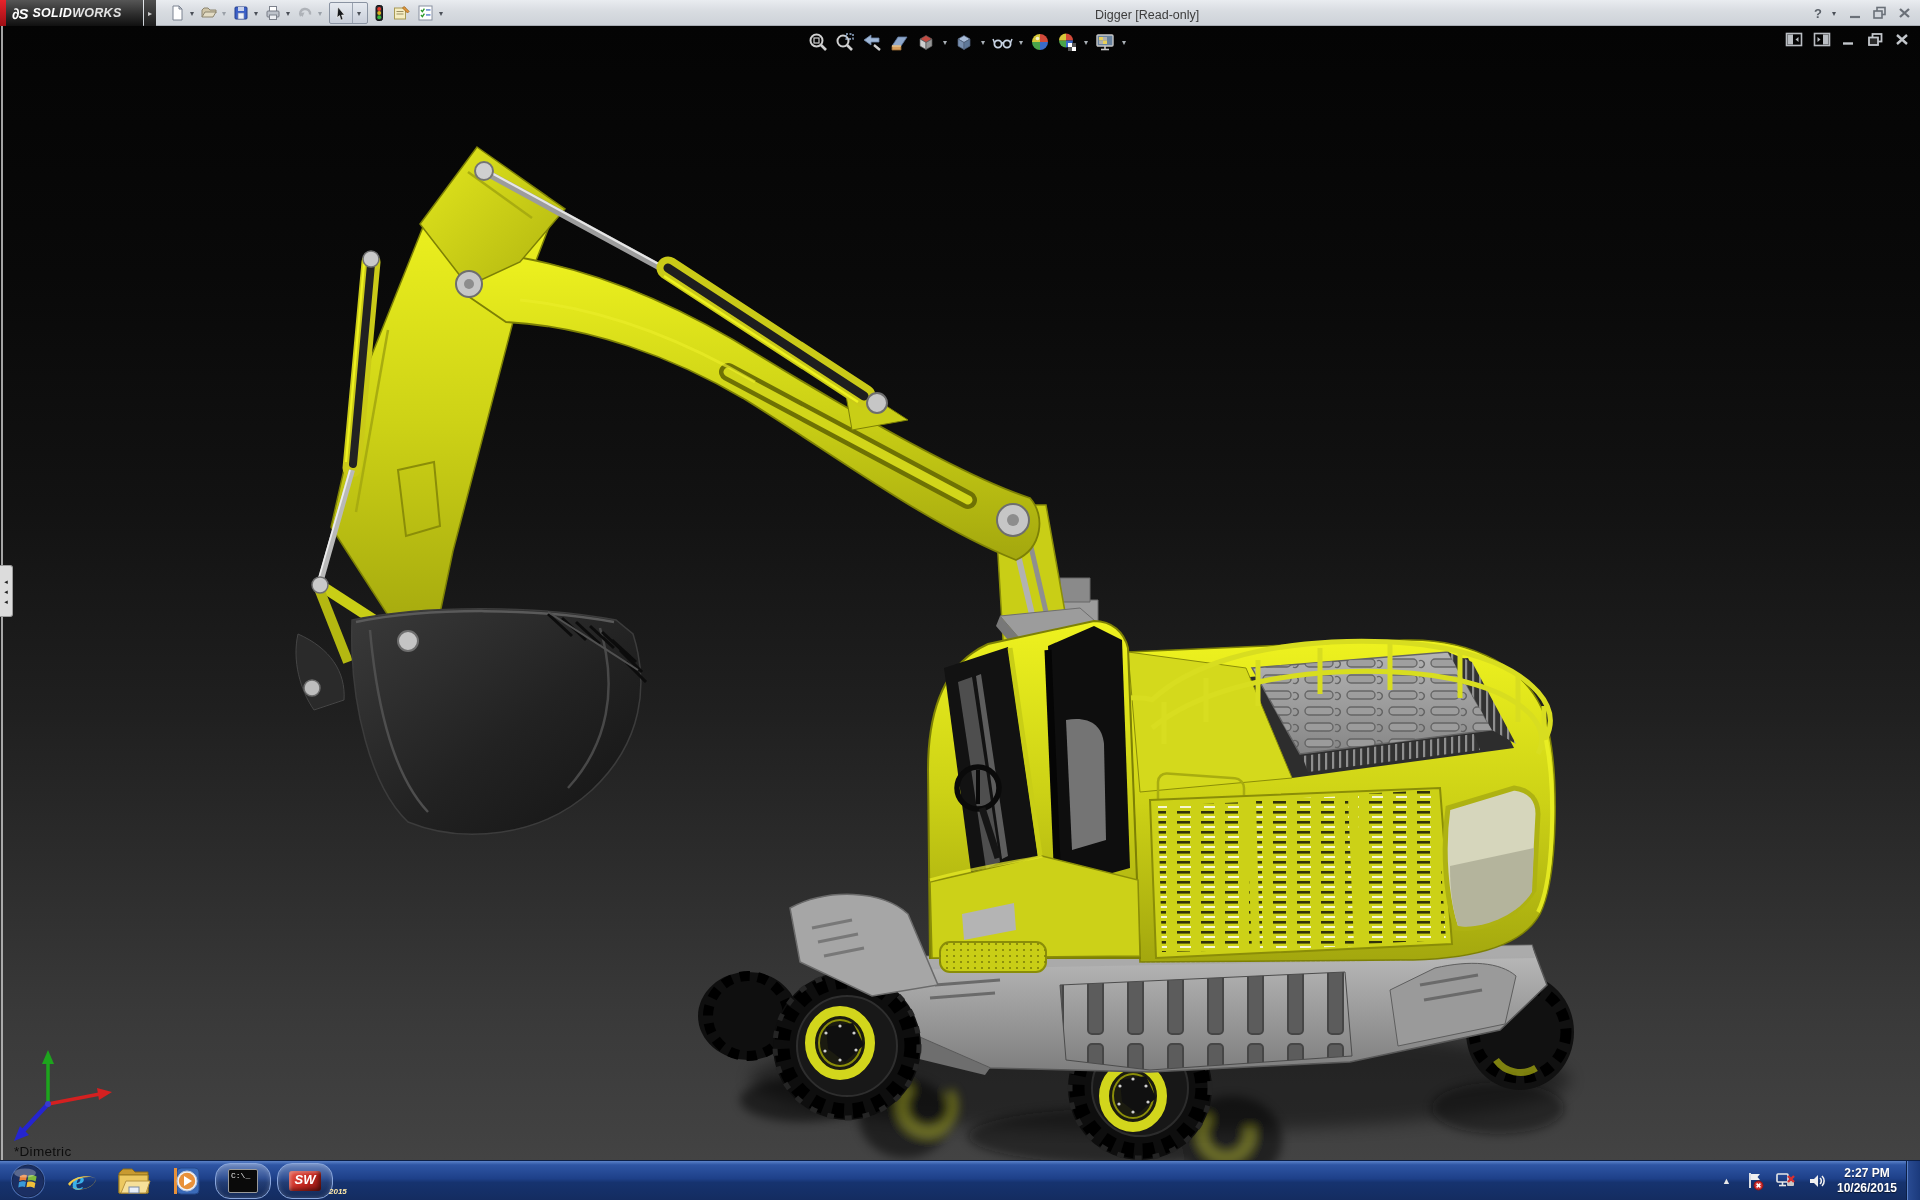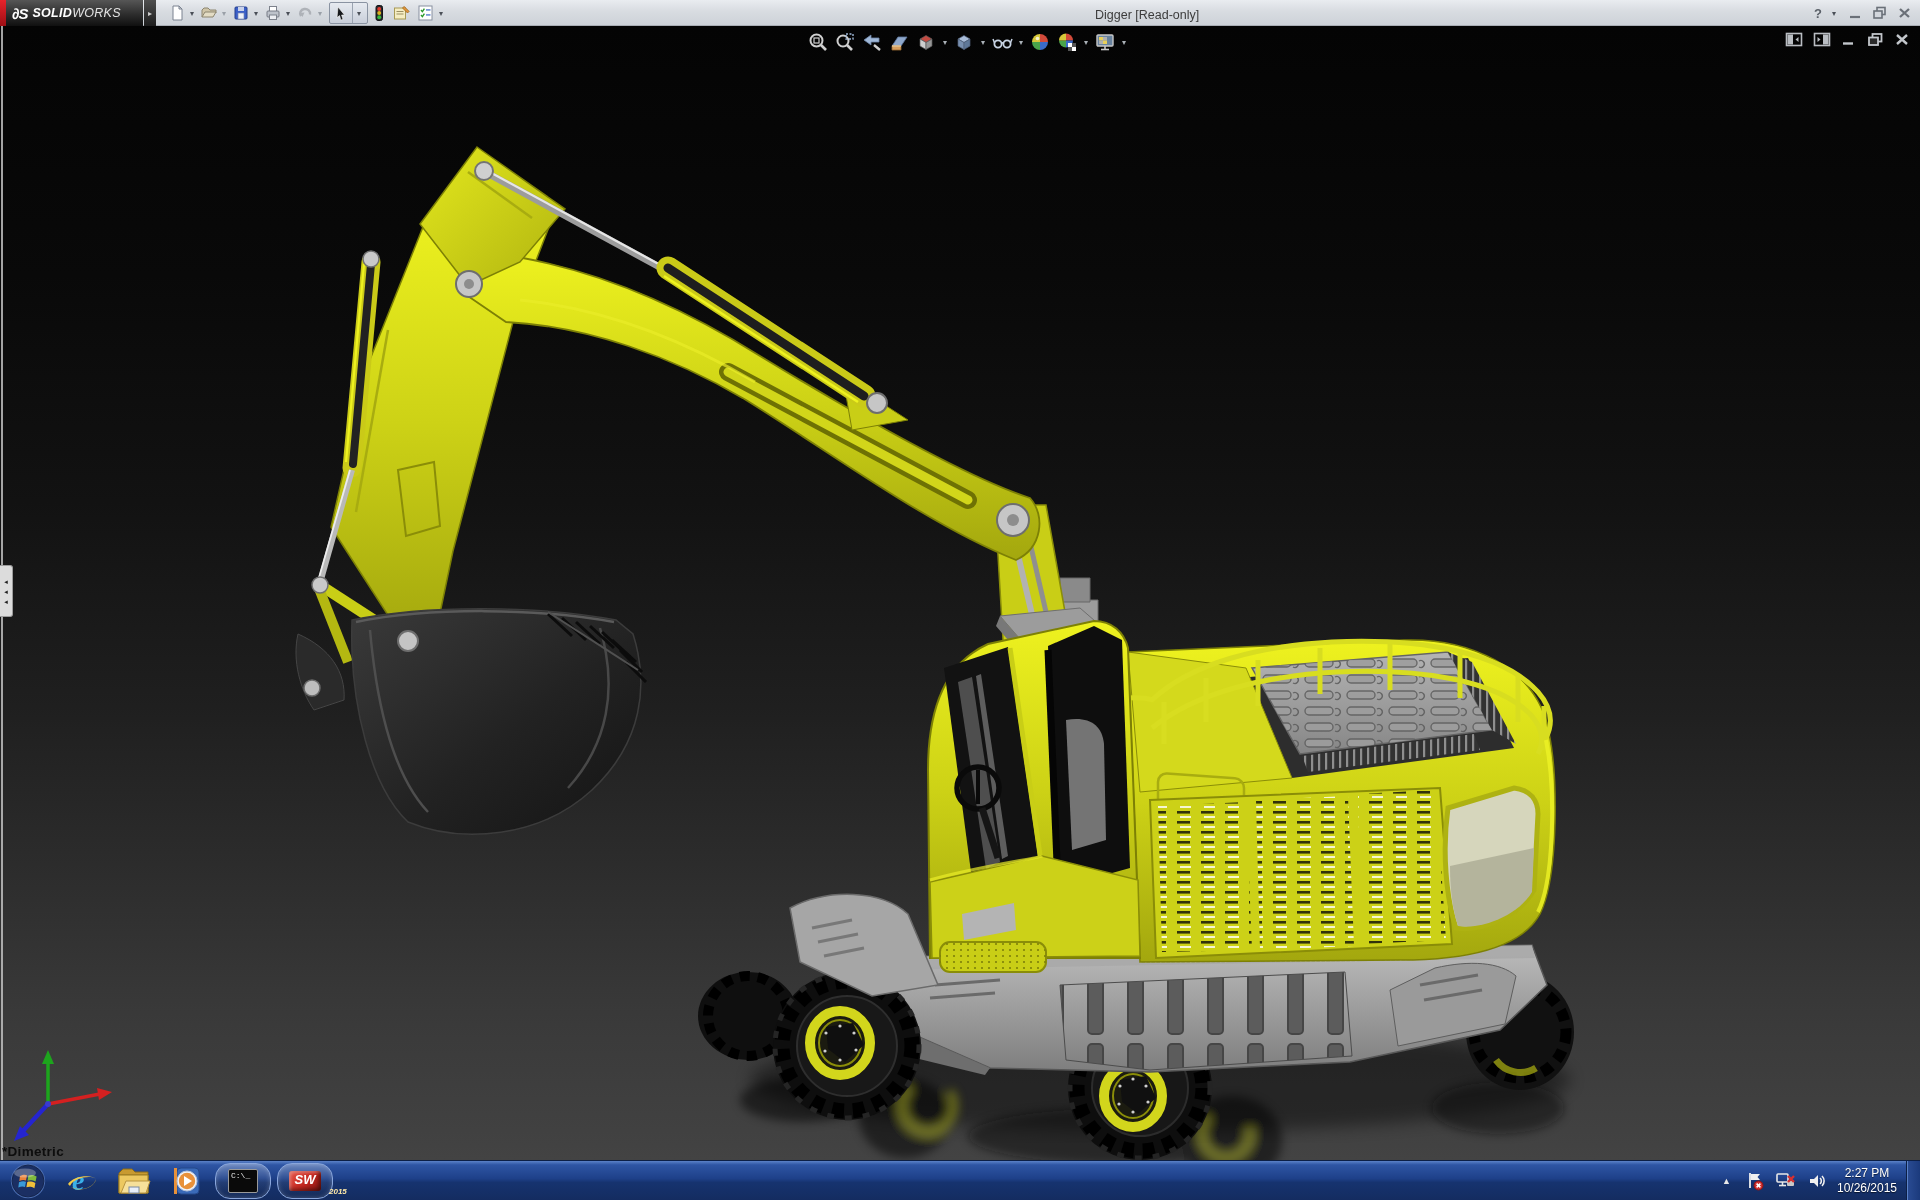--- a/index.html
+++ b/index.html
@@ -13,21 +13,21 @@
     border-bottom:1px solid #a9aeb5; }
   #logo-block { position:absolute; left:0; top:0; width:143px; height:26px;
     background:linear-gradient(180deg,#565656 0%,#2d2d2d 55%,#101010 100%);
     display:flex; align-items:center; }
   #logo-red { position:absolute; left:0; top:0; width:6px; height:26px;
     background:linear-gradient(180deg,#e8232b,#9d0e14); }
   #logo-sym { margin-left:12px; color:#fff; font-style:italic; font-weight:bold;
     font-size:15px; letter-spacing:-1px; }
   #logo-text { margin-left:5px; color:#fff; font-size:12.5px; font-style:italic; white-space:nowrap; }
   #logo-text .bold { font-weight:bold; letter-spacing:.3px; }
-  #logo-text .light { font-weight:normal; color:#e3e3e3; letter-spacing:.3px; }
+  #logo-text .light { font-weight:bold; color:#e3e3e3; letter-spacing:.3px; }
   #logo-tab { position:absolute; left:144px; top:0; width:12px; height:26px;
     background:linear-gradient(180deg,#4f4f4f,#1d1d1d);
     color:#cfcfcf; font-size:8px; display:flex; align-items:center; justify-content:center; }
   #main-toolbar { position:absolute; left:166px; top:0; height:26px;
     display:flex; align-items:center; gap:1px; }
   .tb-item { height:22px; display:flex; align-items:center; justify-content:center; padding:0 2px; }
   .tb-caret { font-size:8px; color:#4a4f57; padding:0 3px 0 1px; }
   .tb-caret.dis { color:#9aa0a8; }
   .select-box { display:flex; align-items:center; border:1px solid #8a93a2; border-radius:2px;
     background:linear-gradient(180deg,#e6eaf0,#c9cfda); height:22px; margin-left:3px; }
@@ -46,35 +46,35 @@
   #fm-tab { position:absolute; left:0; top:539px; width:13px; height:52px;
     background:#dcdcdc; border:1px solid #9c9c9c; border-left:none; border-radius:0 3px 3px 0;
     display:flex; flex-direction:column; align-items:center; justify-content:center; gap:3px;
     color:#1c1c1c; font-size:7px; line-height:7px; }
 
   #hud { position:absolute; left:806px; top:3px; height:26px; display:flex; align-items:center; gap:3px; }
   .hud-ic { width:24px; height:24px; display:flex; align-items:center; justify-content:center; }
   .hud-caret { font-size:8px; color:#aab1b7; padding:0 2px; }
   #vp-controls { position:absolute; right:10px; top:6px; display:flex; align-items:center; gap:10px; }
 
-  #dimetric { position:absolute; left:2px; top:1118px; font-size:13.5px; color:#0d0d0d; font-weight:bold; letter-spacing:.3px; }
+  #dimetric { position:absolute; left:14px; top:1118px; font-size:13.5px; color:#0d0d0d; font-weight:normal; letter-spacing:.3px; }
   #model-svg { position:absolute; left:0; top:-26px; width:1920px; height:1200px; pointer-events:none; }
 
   
   #taskbar { position:absolute; left:0; top:1160px; width:1920px; height:40px;
     background:linear-gradient(180deg,#5b82c9 0%,#2e55a4 10%,#1e4089 45%,#16336f 55%,#142c60 100%);
     border-top:1px solid #0c1f45; display:flex; align-items:center; }
   .tb-btn { height:40px; display:flex; align-items:center; justify-content:center; }
   .tb-open { width:56px; height:36px; margin:2px 3px; border:1px solid #89a6dc; border-radius:15px;
     background:linear-gradient(180deg,rgba(255,255,255,.28),rgba(255,255,255,.07) 45%,rgba(0,0,0,.12));
     box-shadow:inset 0 0 5px rgba(255,255,255,.25); }
   .tb-plain { width:52px; }
   #tray { position:absolute; right:0; top:0; height:40px; display:flex; align-items:center; }
   #clock { width:70px; text-align:center; color:#fff; font-size:12px; line-height:15px;
-    text-shadow:0 1px 1px rgba(0,0,0,.6); margin-right:4px; }
+    text-shadow:0 1px 1px rgba(0,0,0,.6); margin-right:4px;font-weight:bold; }
   #show-desktop { width:14px; height:40px; border-left:1px solid #0c1f45;
     background:linear-gradient(90deg,#2a4c94,#1b3a7c); box-shadow:inset 1px 0 0 #5b82c9; }
   #tray-arrow { color:#e8e8e8; font-size:9px; padding:0 9px; }
   .tray-ic { padding:0 5px; display:flex; align-items:center; }
   #cmd-glyph { width:30px; height:24px; background:#0a0a0a; border:1px solid #9a9a9a; border-radius:2px;
     color:#e8e8e8; font-family:"Liberation Mono",monospace; font-size:8px; line-height:10px; padding:1px 2px; }
   #sw-glyph { width:32px; height:20px; background:linear-gradient(135deg,#e8574a 0%,#c3261f 55%,#7e1410 100%);
     border-radius:3px; color:#fff; font-weight:bold; text-align:center; position:relative;
     box-shadow:inset -2px -2px 4px rgba(0,0,0,.45), inset 2px 2px 3px rgba(255,255,255,.3); }
   #sw-glyph .sw { font-size:13px; line-height:17px; display:block; font-style:italic; }

